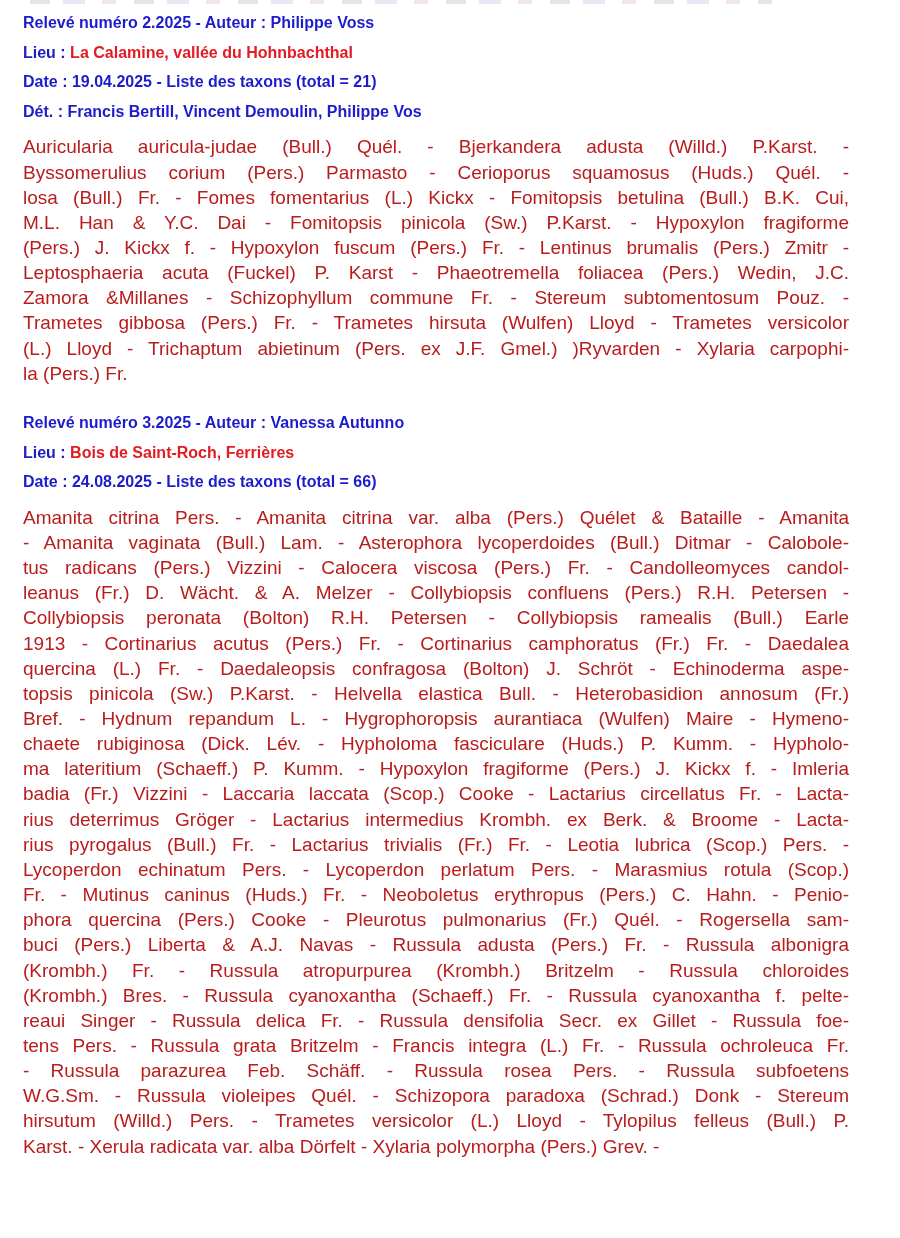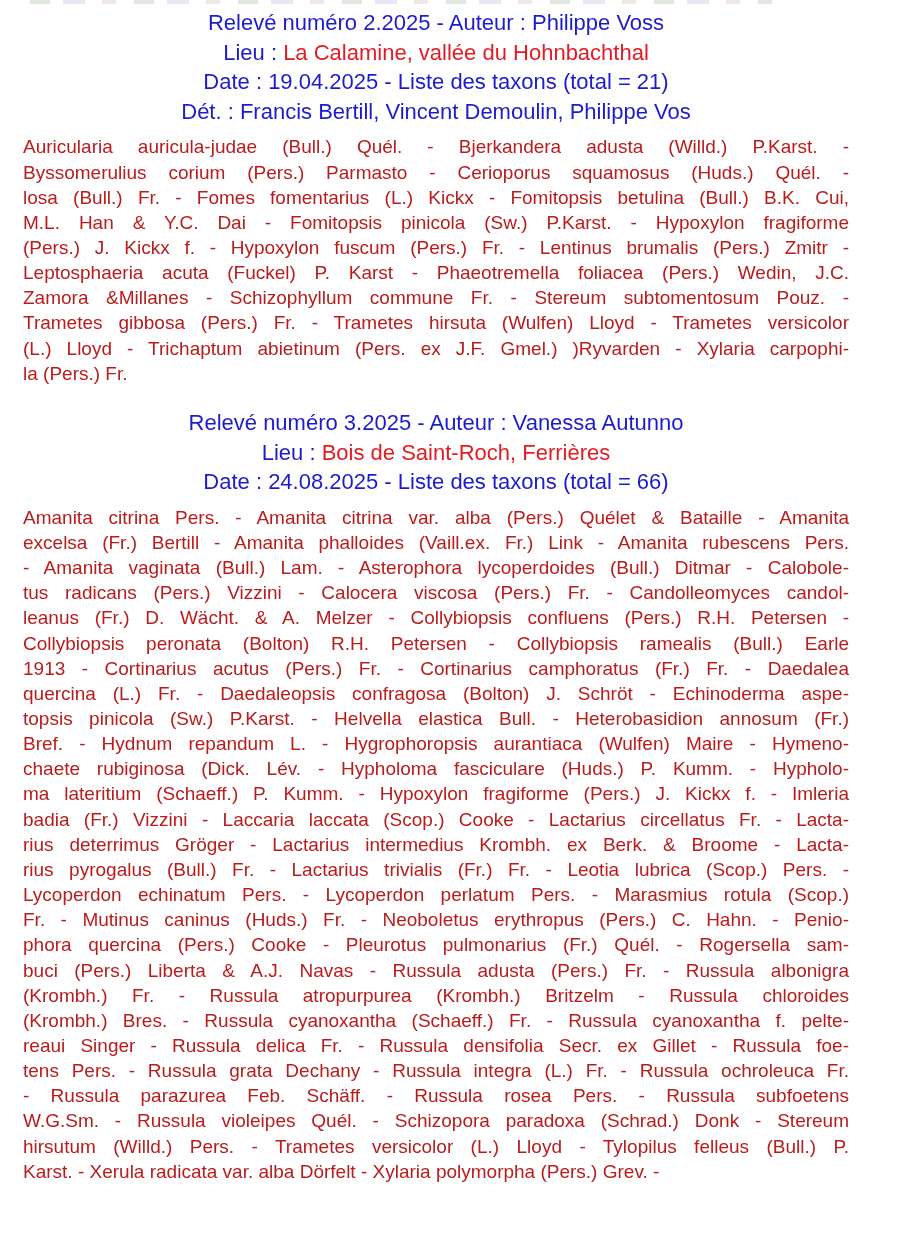--- a/index.html
+++ b/index.html
@@ -27,26 +27,25 @@
     left: 30px;
     width: 742px;
     height: 4px;
     opacity: 0.35;
     background: repeating-linear-gradient(90deg,
       #a9c0a6 0 20px, transparent 20px 33px,
       #b7c1e2 33px 55px, transparent 55px 72px,
       #d8b9b9 72px 86px, transparent 86px 104px);
   }
   .hline {
-    font-weight: normal;
-    font-size: 22px;
+    font-weight: bold;
+    font-size: 16px;
     line-height: 29.6px;
     color: var(--blue);
     white-space: nowrap;
-    text-align: center;
   }
   .red { color: var(--red); }
   .taxa {
     margin-top: 8px;
     font-size: 19px;
     line-height: 25.15px;
     color: #b91c1c;
   }
   .tline {
     text-align: justify;
@@ -82,42 +81,41 @@
         <div class="tline tlast">la (Pers.) Fr.</div>
       </div>
   </section>
 
   <section class="releve releve-2">
     <div class="hline">Relevé numéro 3.2025 - Auteur :  Vanessa Autunno</div>
     <div class="hline"><span>Lieu : </span><span class="red">Bois de Saint-Roch, Ferrières</span></div>
     <div class="hline">Date : 24.08.2025 - Liste des taxons (total = 66)</div>
     <div class="taxa">
         <div class="tline"> Amanita citrina  Pers. - Amanita citrina var. alba (Pers.) Quélet &amp; Bataille - Amanita</div>
-        <div class="tline">excelsa (Fr.) Bertill - Amanita phalloides (Vaill.ex. Fr.) Link - Amanita rubescens Pers.</div>
         <div class="tline">- Amanita vaginata (Bull.) Lam. - Asterophora lycoperdoides (Bull.) Ditmar - Calobole-</div>
         <div class="tline">tus radicans (Pers.) Vizzini - Calocera viscosa (Pers.) Fr. - Candolleomyces candol-</div>
         <div class="tline">leanus (Fr.) D. Wächt. &amp; A. Melzer - Collybiopsis confluens (Pers.) R.H. Petersen -</div>
         <div class="tline">Collybiopsis peronata (Bolton) R.H. Petersen - Collybiopsis ramealis (Bull.) Earle</div>
         <div class="tline">1913 - Cortinarius acutus (Pers.) Fr. - Cortinarius camphoratus (Fr.) Fr. - Daedalea</div>
         <div class="tline">quercina (L.) Fr. - Daedaleopsis confragosa (Bolton) J. Schröt - Echinoderma aspe-</div>
         <div class="tline">topsis pinicola (Sw.) P.Karst. - Helvella elastica Bull. - Heterobasidion annosum (Fr.)</div>
         <div class="tline">Bref. - Hydnum repandum L. - Hygrophoropsis aurantiaca (Wulfen) Maire - Hymeno-</div>
         <div class="tline">chaete rubiginosa (Dick.  Lév. - Hypholoma fasciculare (Huds.) P. Kumm. - Hypholo-</div>
         <div class="tline">ma lateritium (Schaeff.) P. Kumm. - Hypoxylon fragiforme (Pers.) J.  Kickx f. - Imleria</div>
         <div class="tline">badia (Fr.) Vizzini - Laccaria laccata (Scop.) Cooke - Lactarius circellatus Fr. - Lacta-</div>
         <div class="tline">rius deterrimus Gröger - Lactarius intermedius Krombh. ex Berk. &amp; Broome - Lacta-</div>
         <div class="tline">rius pyrogalus (Bull.) Fr. - Lactarius trivialis (Fr.) Fr. - Leotia lubrica (Scop.) Pers. -</div>
         <div class="tline">Lycoperdon echinatum Pers. - Lycoperdon perlatum Pers. - Marasmius rotula (Scop.)</div>
         <div class="tline">Fr. - Mutinus caninus (Huds.) Fr. - Neoboletus erythropus (Pers.) C. Hahn. - Penio-</div>
         <div class="tline">phora quercina (Pers.) Cooke - Pleurotus pulmonarius (Fr.) Quél. - Rogersella sam-</div>
         <div class="tline">buci (Pers.) Liberta &amp; A.J. Navas - Russula adusta (Pers.) Fr. - Russula albonigra</div>
         <div class="tline">(Krombh.) Fr. - Russula atropurpurea (Krombh.) Britzelm - Russula chloroides</div>
         <div class="tline">(Krombh.) Bres. - Russula cyanoxantha (Schaeff.) Fr. - Russula cyanoxantha f. pelte-</div>
         <div class="tline">reaui Singer - Russula delica Fr. - Russula densifolia Secr. ex Gillet - Russula foe-</div>
-        <div class="tline">tens Pers. - Russula grata Dechany - Russula integra (L.) Fr. - Russula ochroleuca Fr.</div>
+        <div class="tline">tens Pers. - Russula grata Britzelm - Francis integra (L.) Fr. - Russula ochroleuca Fr.</div>
         <div class="tline">- Russula parazurea Feb. Schäff. - Russula rosea  Pers. - Russula subfoetens</div>
         <div class="tline">W.G.Sm. - Russula violeipes Quél. - Schizopora paradoxa (Schrad.) Donk - Stereum</div>
         <div class="tline">hirsutum (Willd.) Pers. - Trametes versicolor (L.) Lloyd - Tylopilus felleus (Bull.) P.</div>
         <div class="tline tlast">Karst. - Xerula radicata var. alba Dörfelt - Xylaria polymorpha (Pers.) Grev. -</div>
       </div>
   </section>
 
 </div>
 
 </body></html>

